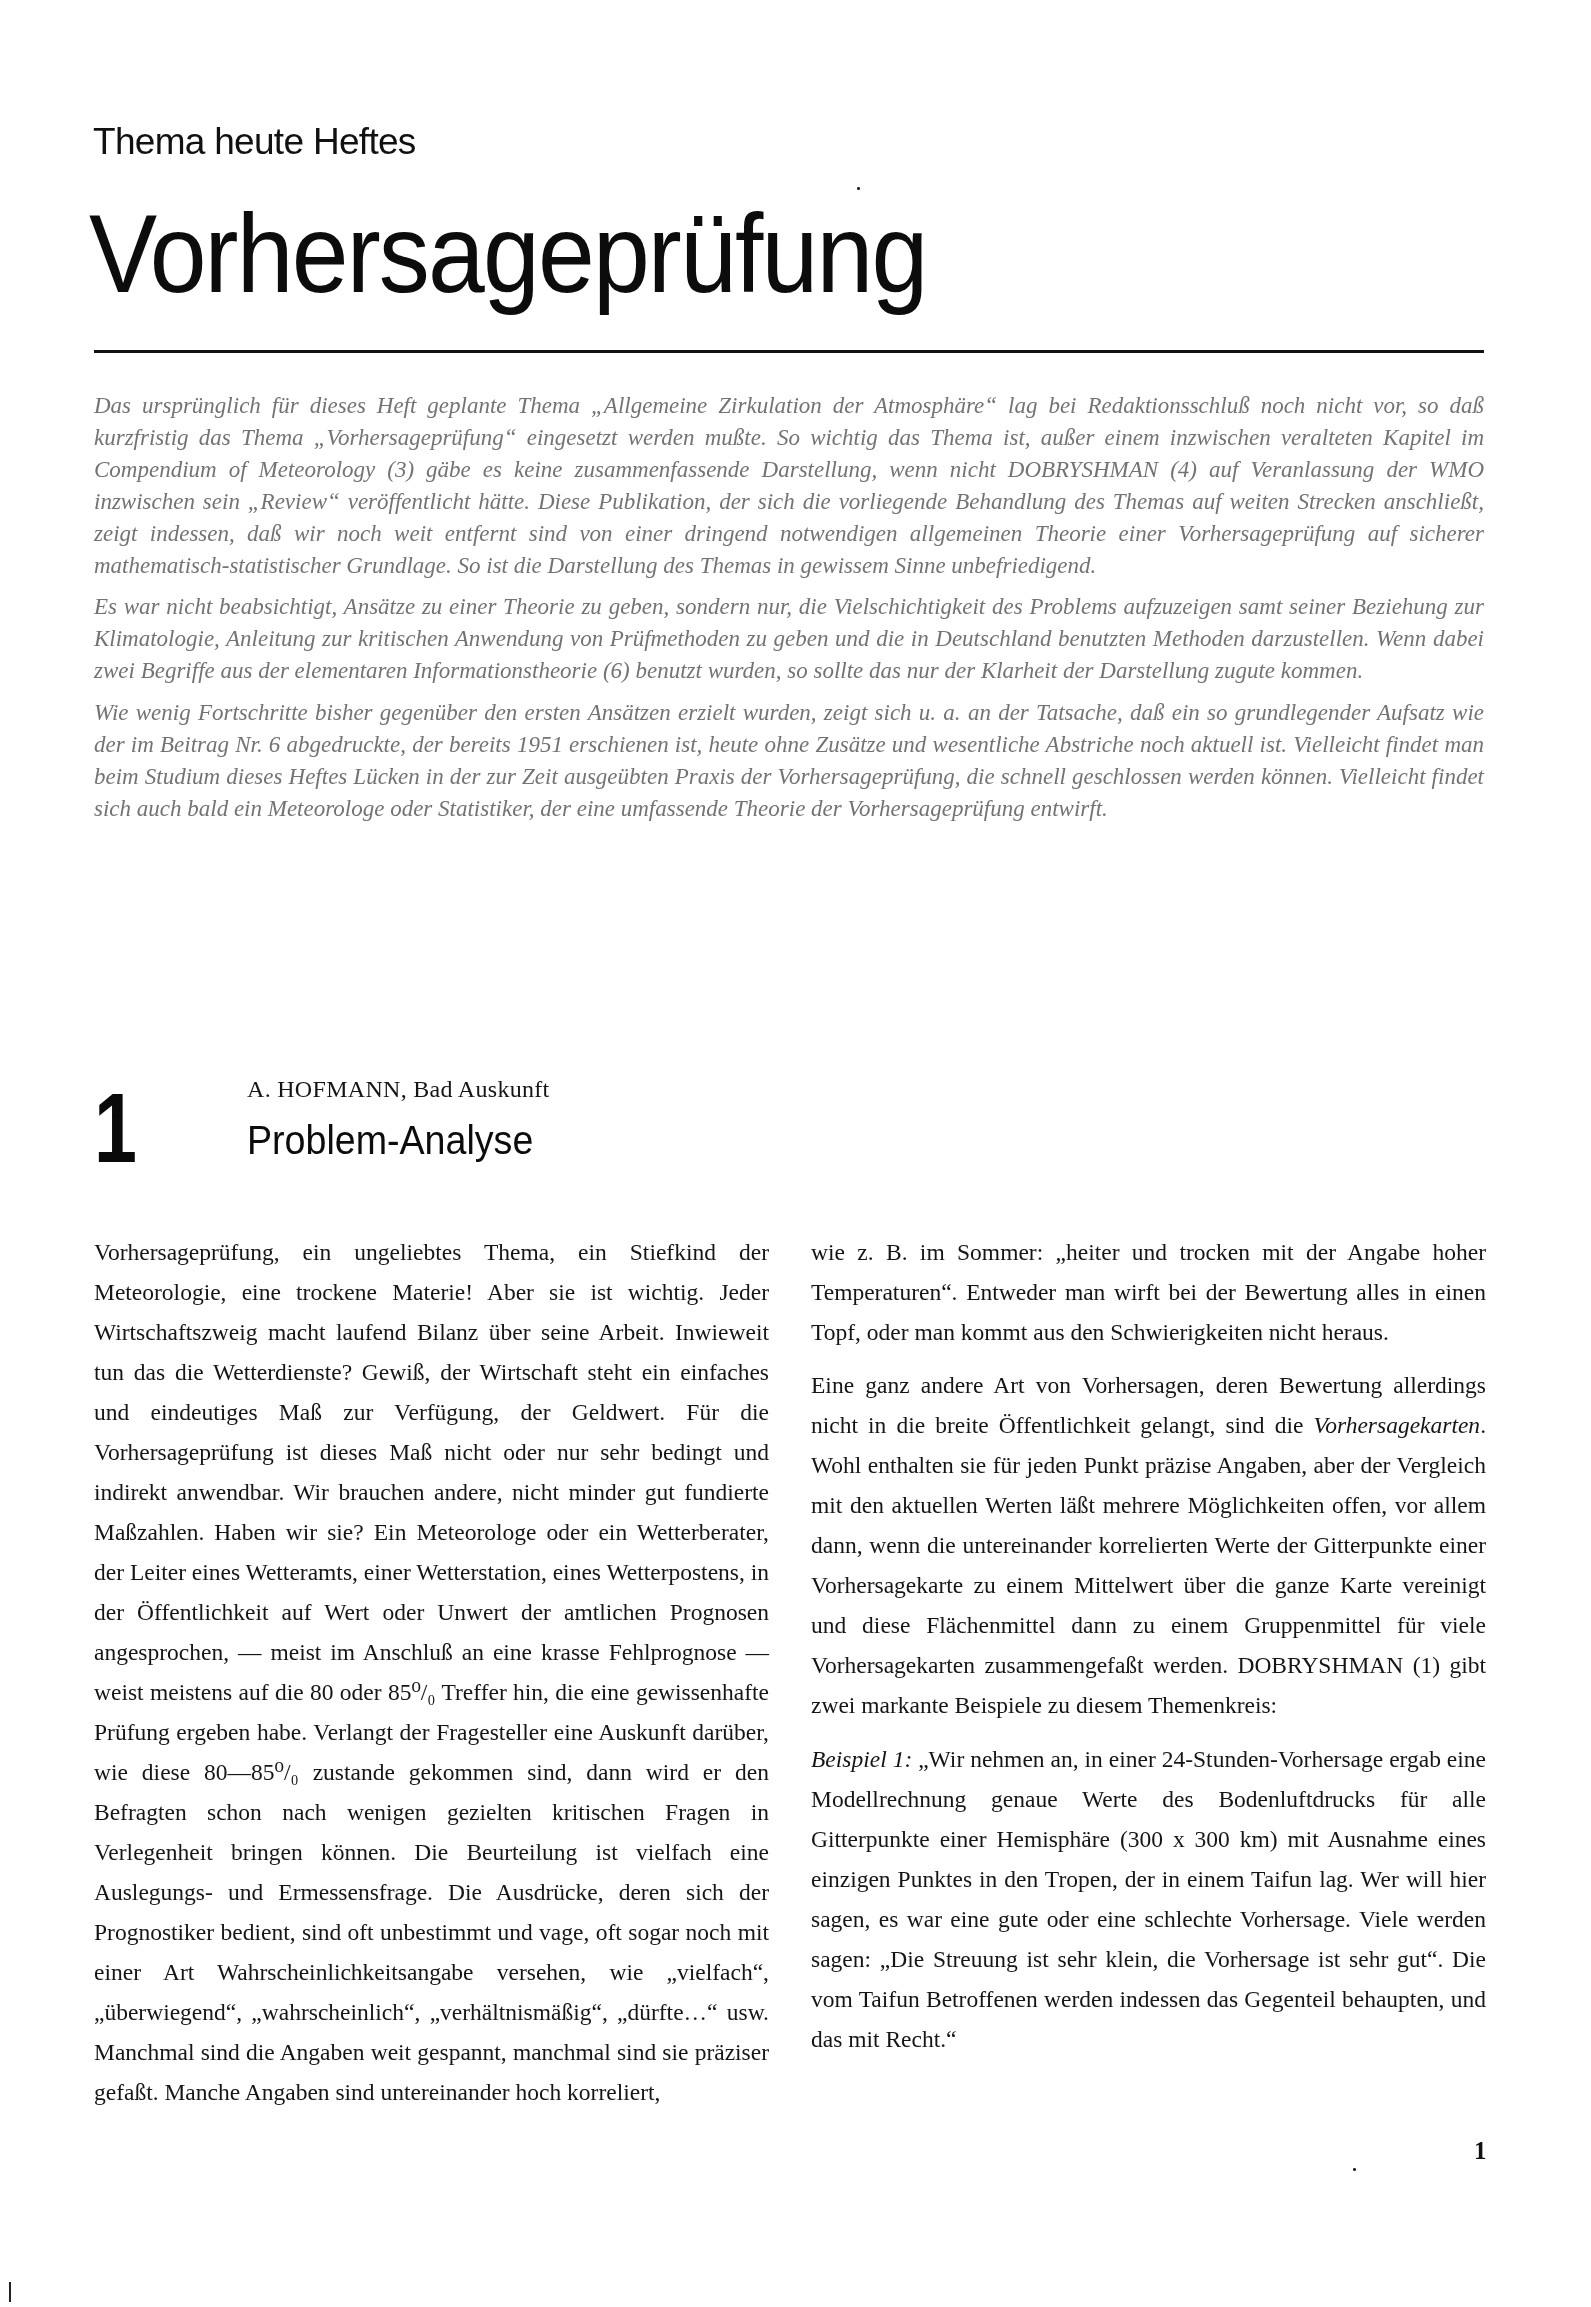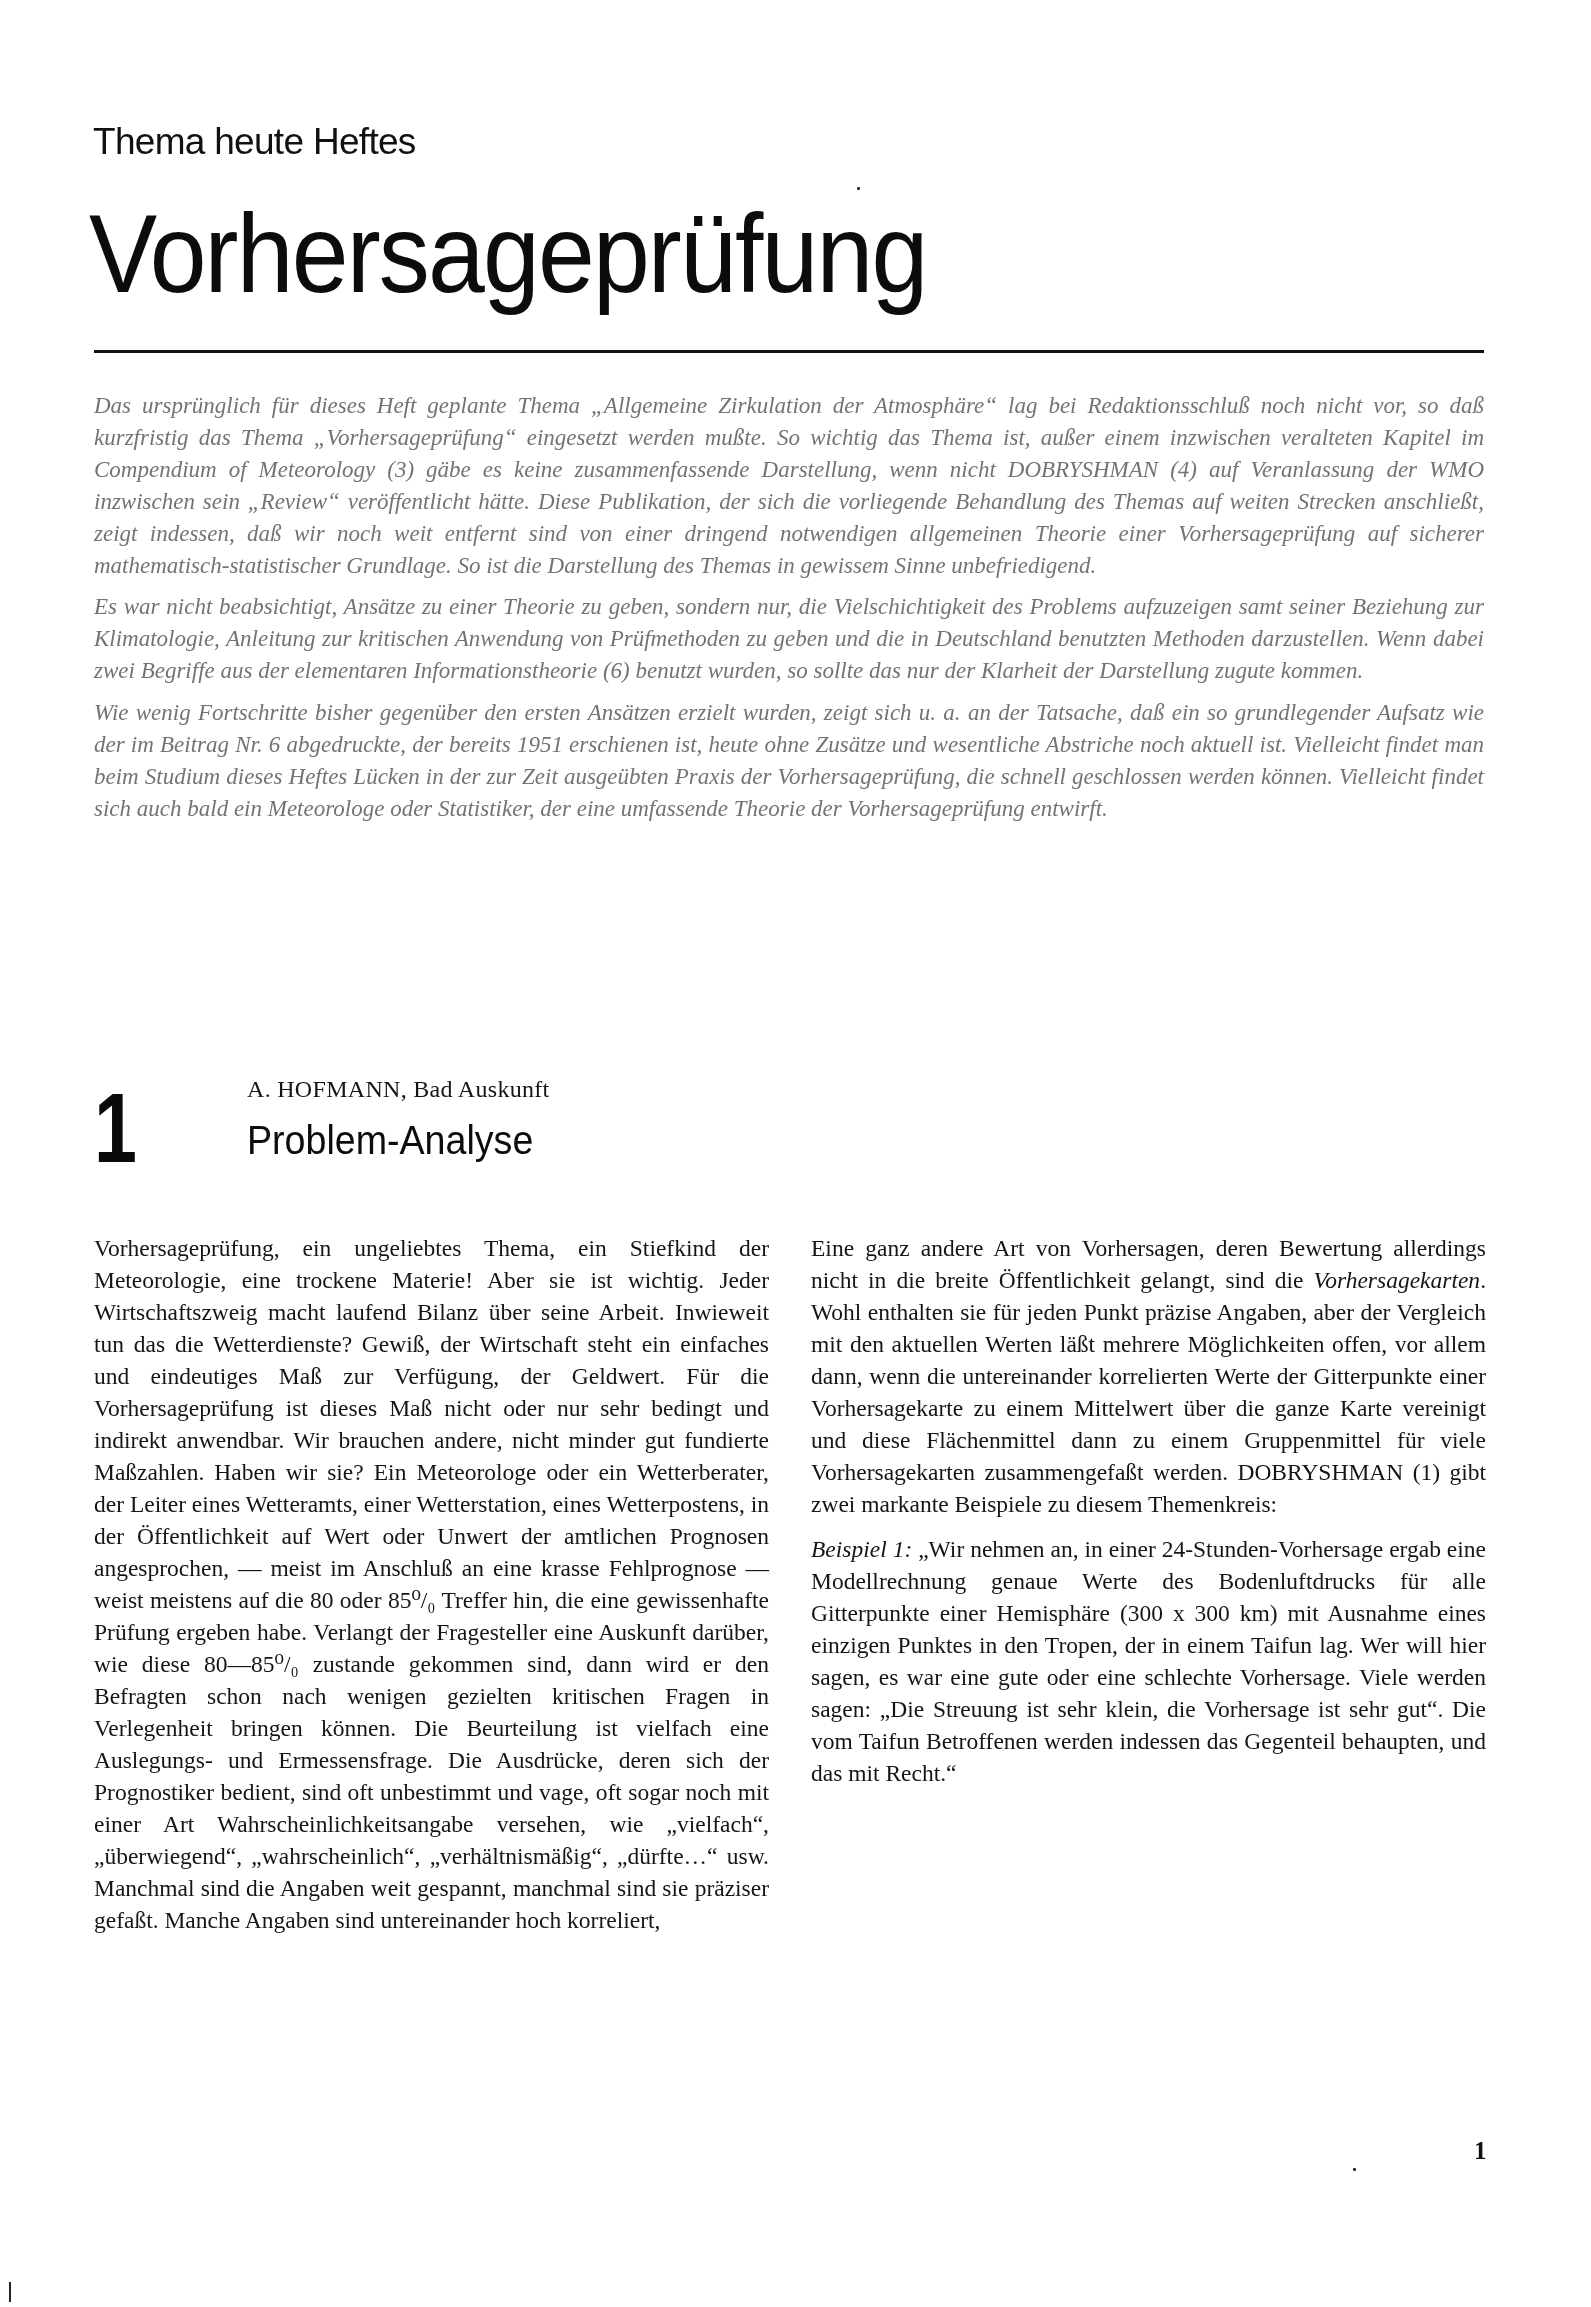--- a/index.html
+++ b/index.html
@@ -40,21 +40,21 @@
     font-size: 24px; letter-spacing: 0.3px; color: #151515;
   }
   .article-title {
     position: absolute; left: 247px; top: 1118px;
     font-family: "Liberation Sans", "DejaVu Sans", sans-serif;
     font-size: 40px; color: #0c0c0c;
     transform: scaleX(0.94); transform-origin: left top;
   }
   .col {
     position: absolute; top: 1232px; width: 675px;
-    font-size: 23.5px; line-height: 32px; text-align: justify; color: #151515;
+    font-size: 23.5px; line-height: 40px; text-align: justify; color: #151515;
     hyphens: manual;
   }
   .col-left { left: 94px; }
   .col-right { left: 811px; width: 675px; }
   .col p { margin: 0 0 13.3px 0; }
   .col .em { font-style: italic; }
   .page-number {
     position: absolute; left: 1474px; top: 2137px;
     font-weight: bold; font-size: 25px; color: #111;
   }
@@ -76,20 +76,21 @@
 
 <div class="article-number">1</div>
 <div class="author">A. HOFMANN, Bad Auskunft</div>
 <div class="article-title">Problem-Analyse</div>
 
 <div class="col col-left">
   <p>Vorhersageprüfung, ein ungeliebtes Thema, ein Stiefkind der Meteorologie, eine trockene Materie! Aber sie ist wichtig. Jeder Wirtschaftszweig macht laufend Bilanz über seine Arbeit. Inwieweit tun das die Wetterdienste? Gewiß, der Wirtschaft steht ein einfaches und eindeutiges Maß zur Verfügung, der Geldwert. Für die Vorhersageprüfung ist dieses Maß nicht oder nur sehr bedingt und indirekt anwendbar. Wir brauchen andere, nicht minder gut fundierte Maßzahlen. Haben wir sie? Ein Meteorologe oder ein Wetterberater, der Leiter eines Wetteramts, einer Wetterstation, eines Wetterpostens, in der Öffentlichkeit auf Wert oder Unwert der amtlichen Prognosen angesprochen, — meist im Anschluß an eine krasse Fehlprognose — weist meistens auf die 80 oder 85⁰/₀ Treffer hin, die eine gewissenhafte Prüfung ergeben habe. Verlangt der Fragesteller eine Auskunft darüber, wie diese 80—85⁰/₀ zustande gekommen sind, dann wird er den Befragten schon nach wenigen gezielten kritischen Fragen in Verlegenheit bringen können. Die Beurteilung ist vielfach eine Auslegungs- und Ermessensfrage. Die Ausdrücke, deren sich der Prognostiker bedient, sind oft unbestimmt und vage, oft sogar noch mit einer Art Wahrscheinlichkeitsangabe versehen, wie „vielfach“, „überwiegend“, „wahrscheinlich“, „verhältnismäßig“, „dürfte…“ usw. Manchmal sind die Angaben weit gespannt, manchmal sind sie präziser gefaßt. Manche Angaben sind untereinander hoch korreliert,</p>
 </div>
 
 <div class="col col-right">
+  <p>wie z. B. im Sommer: „heiter und trocken mit der Angabe hoher Temperaturen“. Entweder man wirft bei der Bewertung alles in einen Topf, oder man kommt aus den Schwierigkeiten nicht heraus.</p>
   <p><span>Eine ganz andere Art von Vorhersagen, deren Bewertung allerdings nicht in die breite Öffentlichkeit gelangt, sind die </span><span class="em">Vorhersagekarten</span><span>. Wohl enthalten sie für jeden Punkt präzise Angaben, aber der Vergleich mit den aktuellen Werten läßt mehrere Möglichkeiten offen, vor allem dann, wenn die untereinander korrelierten Werte der Gitterpunkte einer Vorhersagekarte zu einem Mittelwert über die ganze Karte vereinigt und diese Flächenmittel dann zu einem Gruppenmittel für viele Vorhersagekarten zusammengefaßt werden. DOBRYSHMAN (1) gibt zwei markante Beispiele zu diesem Themenkreis:</span></p>
   <p><span class="em">Beispiel 1:</span><span> „Wir nehmen an, in einer 24-Stunden-Vorhersage ergab eine Modellrechnung genaue Werte des Bodenluftdrucks für alle Gitterpunkte einer Hemisphäre (300 x 300 km) mit Ausnahme eines einzigen Punktes in den Tropen, der in einem Taifun lag. Wer will hier sagen, es war eine gute oder eine schlechte Vorhersage. Viele werden sagen: „Die Streuung ist sehr klein, die Vorhersage ist sehr gut“. Die vom Taifun Betroffenen werden indessen das Gegenteil behaupten, und das mit Recht.“</span></p>
 </div>
 
 <div class="page-number">1</div>
 
 <div class="speck" style="left:857px;top:187px;width:2.7px;height:2.7px;"></div>
 <div class="speck" style="left:1353px;top:2168px;width:2.7px;height:2.7px;"></div>
 <div class="margin-mark"></div>
 

